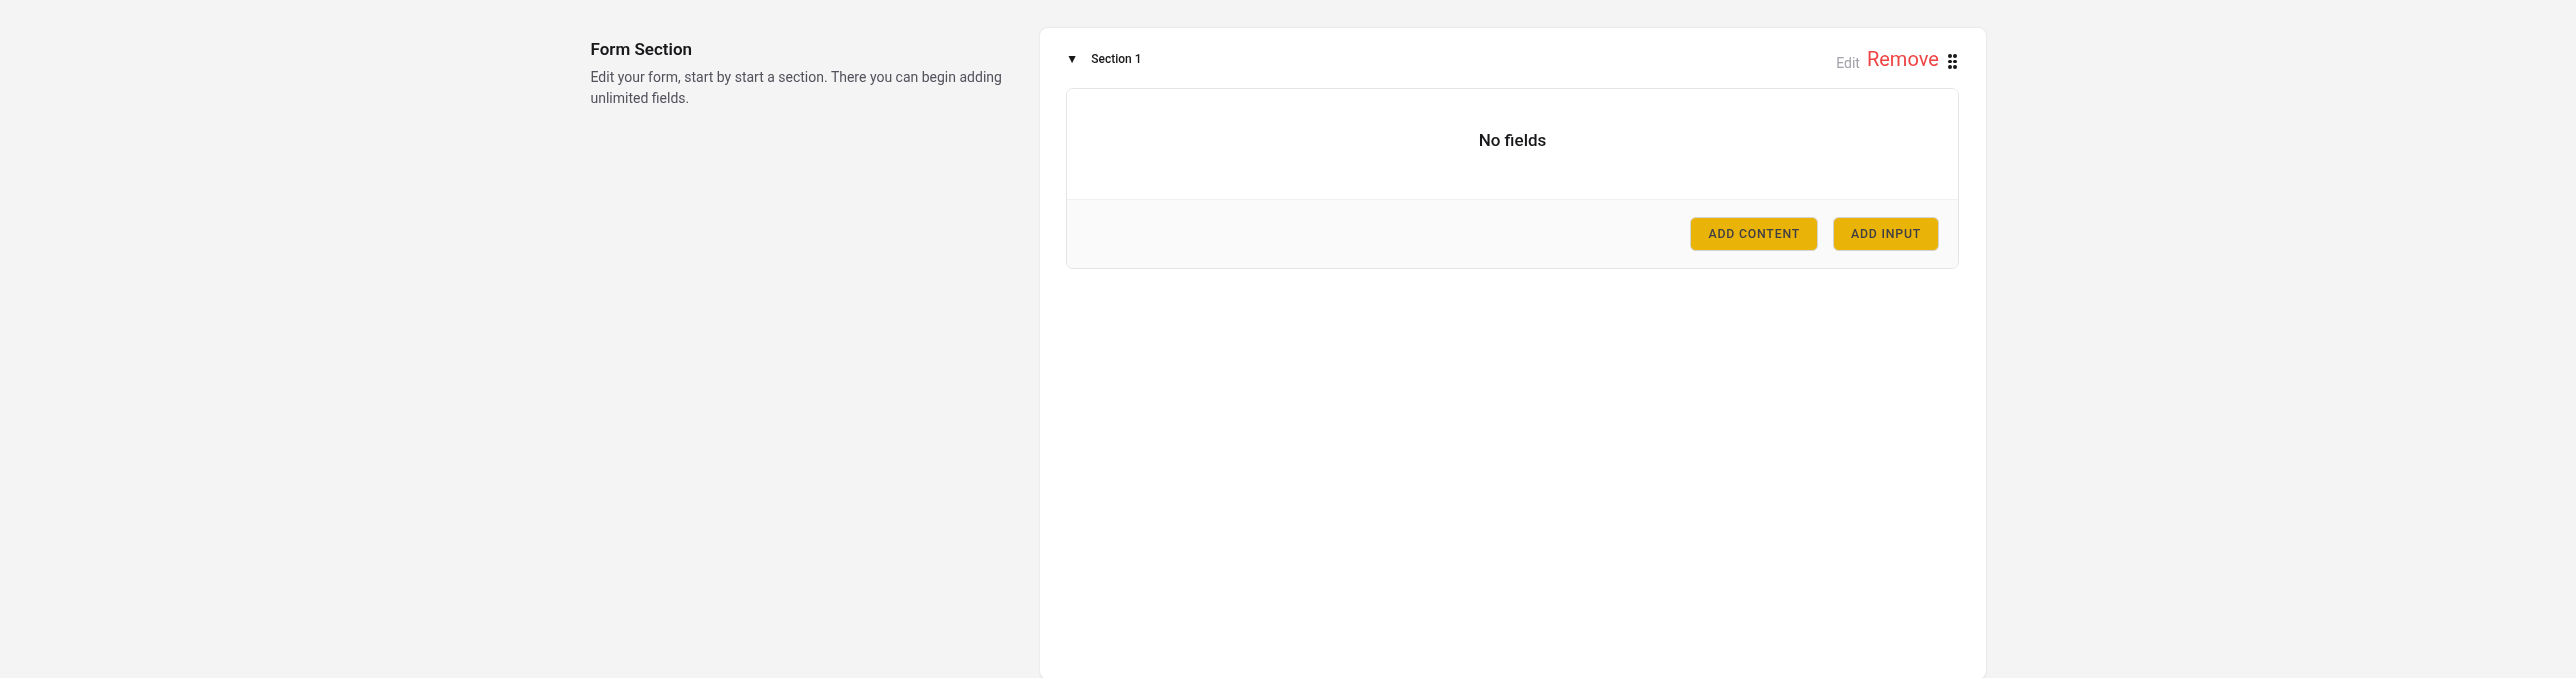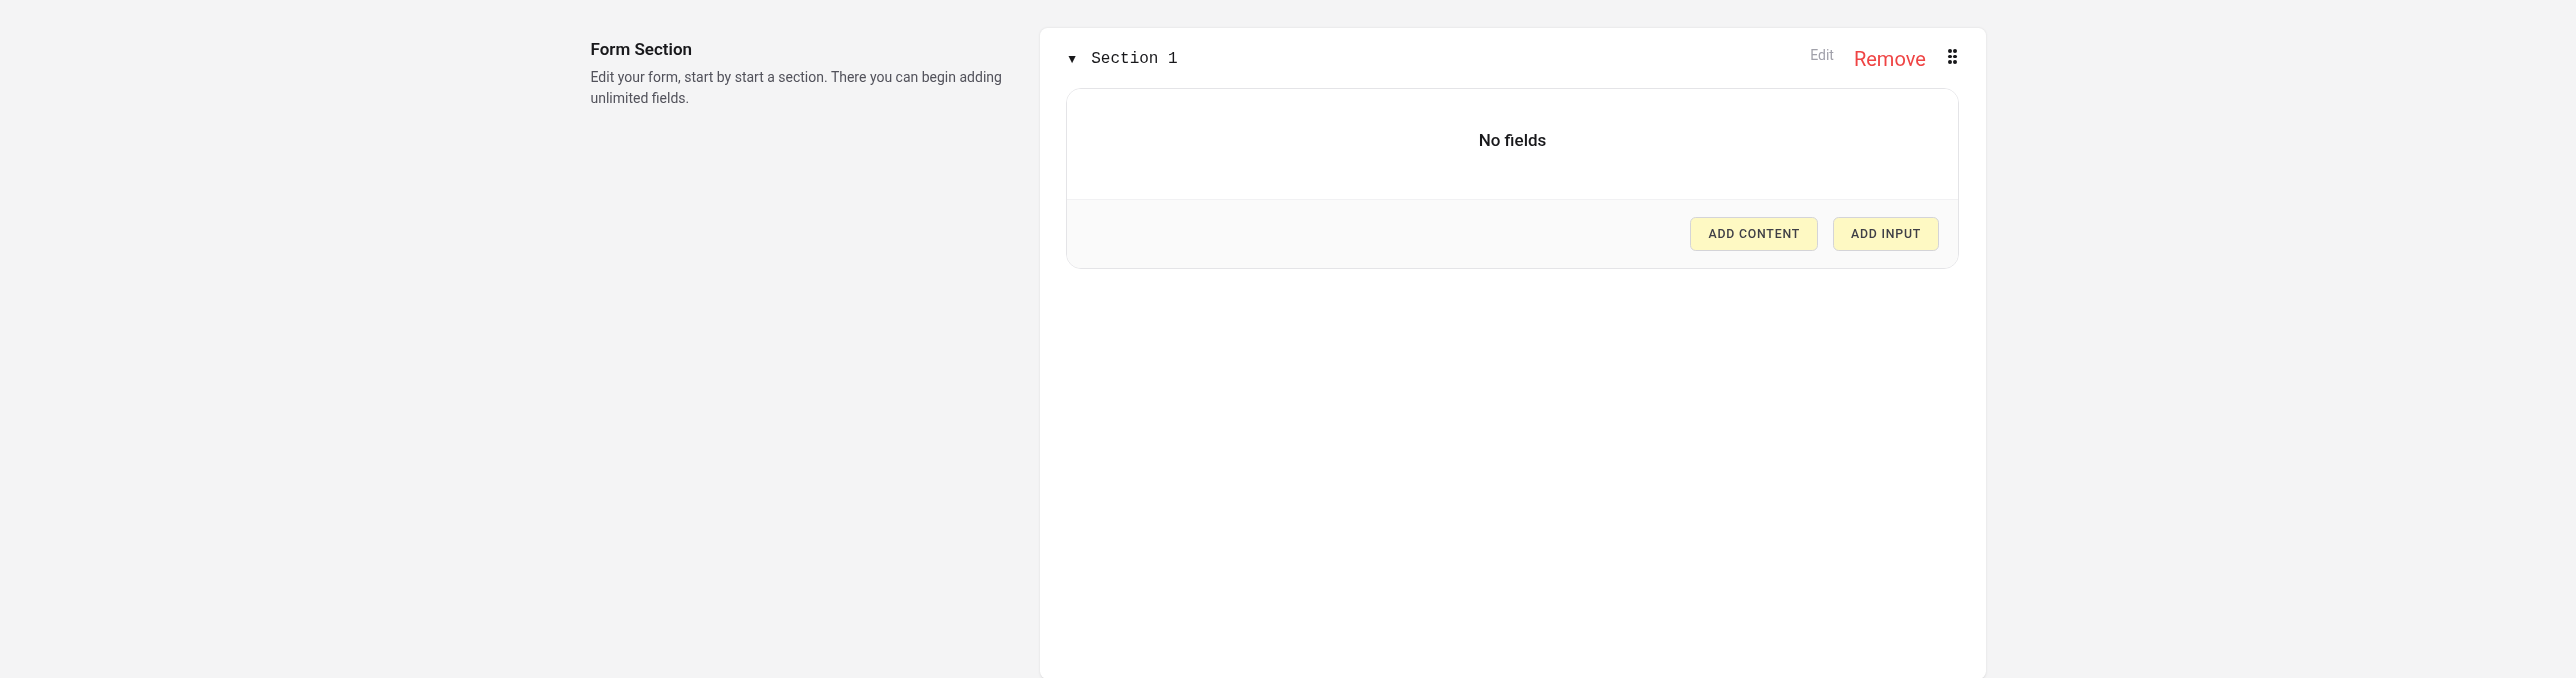--- a/index.html
+++ b/index.html
@@ -49,30 +49,29 @@
       padding: 19px 26.4px 17px 26.4px;
       gap: 13.2px;
     }
     .collapse-icon {
       font-size: 12.3px;
       color: #18181b;
       cursor: pointer;
       user-select: none;
     }
     .section-title {
-      font-size: 16px;
+      font-size: 12px;
       font-weight: 500;
       color: #18181b;
       flex: 1;
-      font-family: Liberation Mono, monospace;
     }
     .section-actions {
       display: flex;
-      align-items: flex-start;
-      gap: 20px;
+      align-items: flex-end;
+      gap: 7px;
     }
     .edit-link {
       font-size: 14px;
       color: #a1a1aa;
       cursor: pointer;
     }
     .remove-link {
       font-size: 20px;
       color: #ef4444;
       cursor: pointer;
@@ -87,21 +86,21 @@
     }
     .drag-handle span {
       width: 3.8px;
       height: 3.8px;
       background: #18181b;
       border-radius: 50%;
     }
     .fields-container {
       margin: 0 26.4px 0 26.4px;
       border: 0.9px solid #e4e4e7;
-      border-radius: 15px;
+      border-radius: 7px;
       overflow: hidden;
     }
     .empty-state {
       text-align: center;
       padding: 41px 19px 41px 19px;
       background: #ffffff;
     }
     .empty-title {
       font-size: 17px;
       font-weight: 500;
@@ -114,21 +113,21 @@
     }
     .fields-footer {
       background: #fafafa;
       border-top: 0.9px solid #f1f1f3;
       padding: 17px 19px;
       display: flex;
       justify-content: flex-end;
       gap: 15px;
     }
     .btn {
-      background: #fef9c3;
+      background: #eab308;
       border: 0.9px solid #d4d4d8;
       border-radius: 5.7px;
       padding: 9.4px 17px;
       font-size: 12.3px;
       font-weight: 500;
       letter-spacing: 0.8px;
       color: #3f3f46;
       cursor: pointer;
       font-family: inherit;
     }

